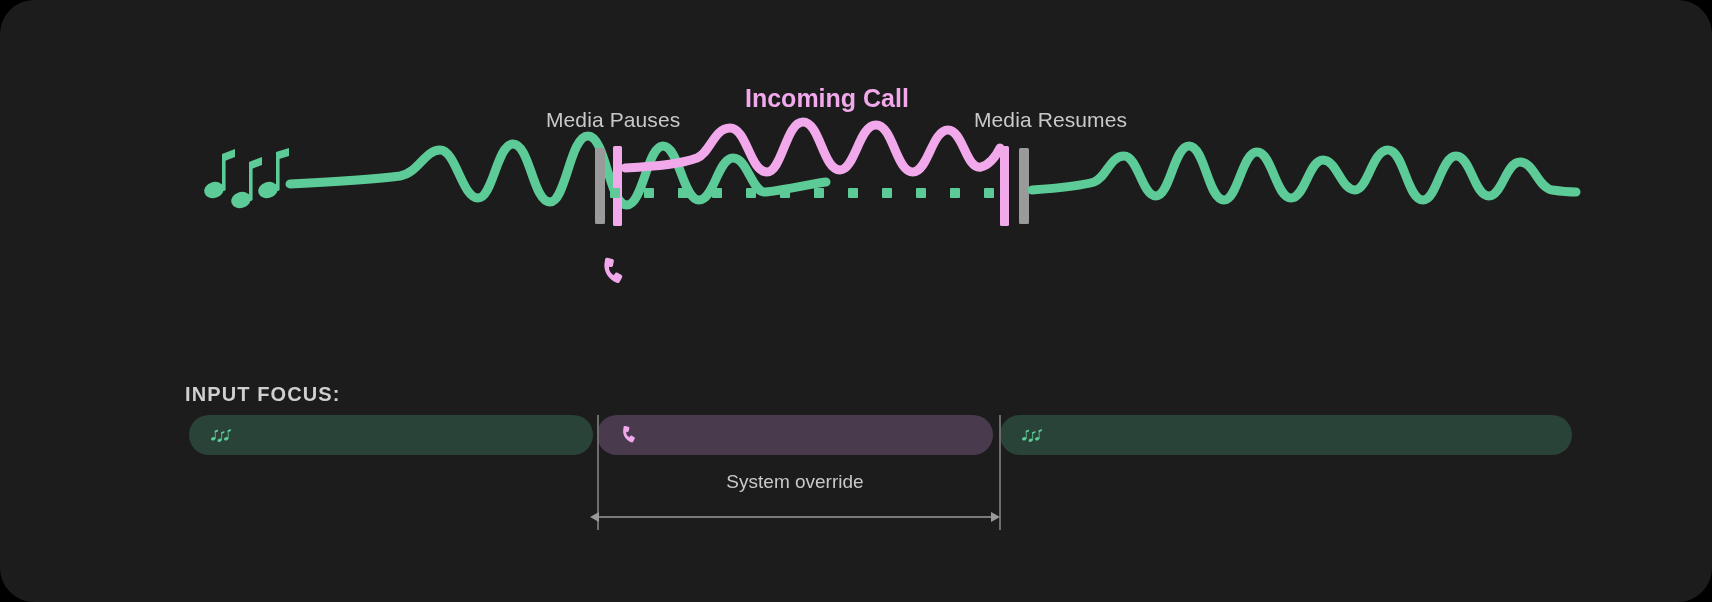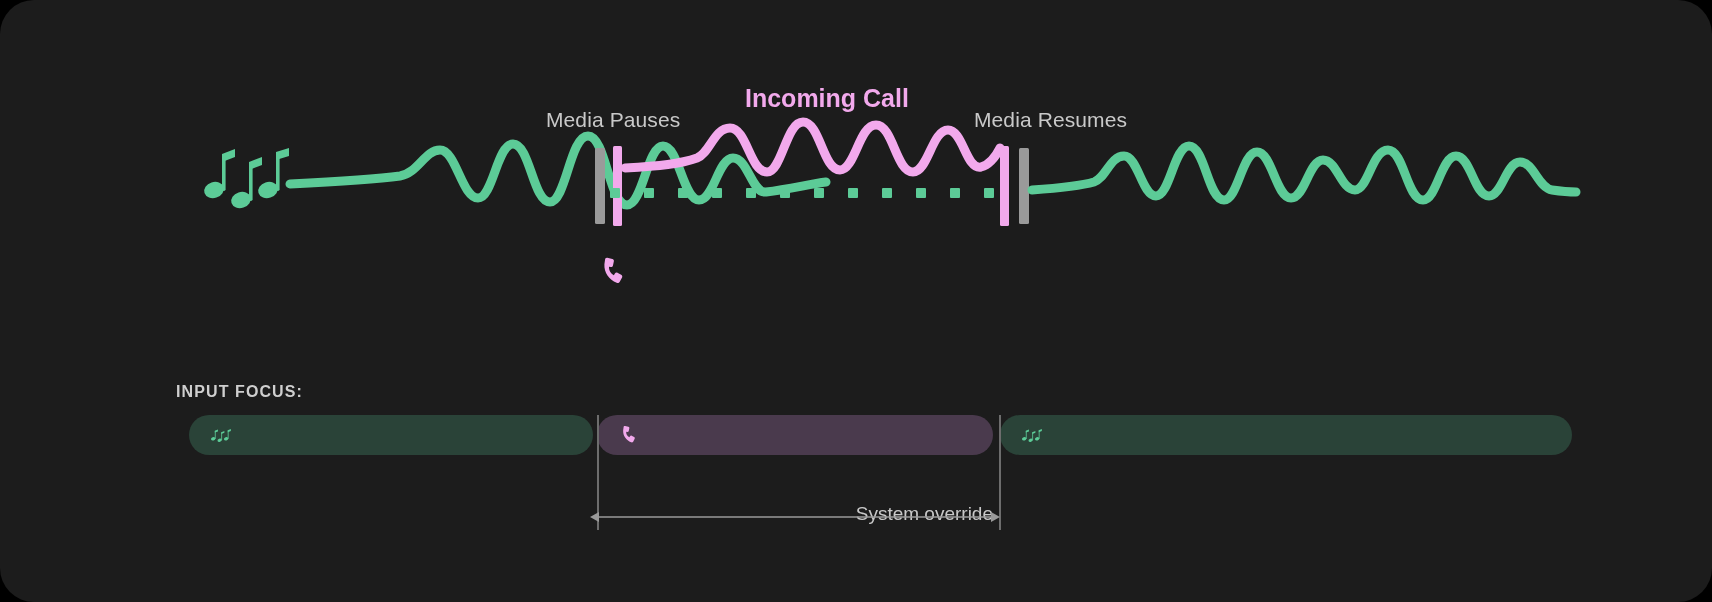--- a/index.html
+++ b/index.html
@@ -36,22 +36,22 @@
     color: #f2a9ec;
     white-space: nowrap;
   }
 
   
   .wave-svg { position: absolute; left: 0; top: 0; }
 
   
   .focus-title {
     position: absolute;
-    left: 176px; top: 383px;
-    font-size: 16px;
+    left: 185px; top: 383px;
+    font-size: 20px;
     font-weight: bold;
     letter-spacing: 1.1px;
     color: #cfcfcf;
     white-space: nowrap;
   }
   .bar {
     position: absolute;
     height: 40px;
     top: 415px;
     border-radius: 20px;
@@ -67,22 +67,22 @@
   .bar-media { background: #2a4338; }
   .bar-call  { background: #4a3a4d; }
 
   .bar-a { left: 189px;  width: 404px; }
   .bar-b { left: 597px;  width: 396px; }
   .bar-c { left: 1000px; width: 572px; }
 
   .override-label {
     position: absolute;
     left: 597px; width: 396px;
-    top: 503px;
-    text-align: right;
+    top: 471px;
+    text-align: center;
     font-size: 19px;
     color: #c9c9c9;
   }
   .guide {
     position: absolute;
     width: 1.5px;
     background: #6d6d6d;
     top: 415px;
     height: 115px;
   }

